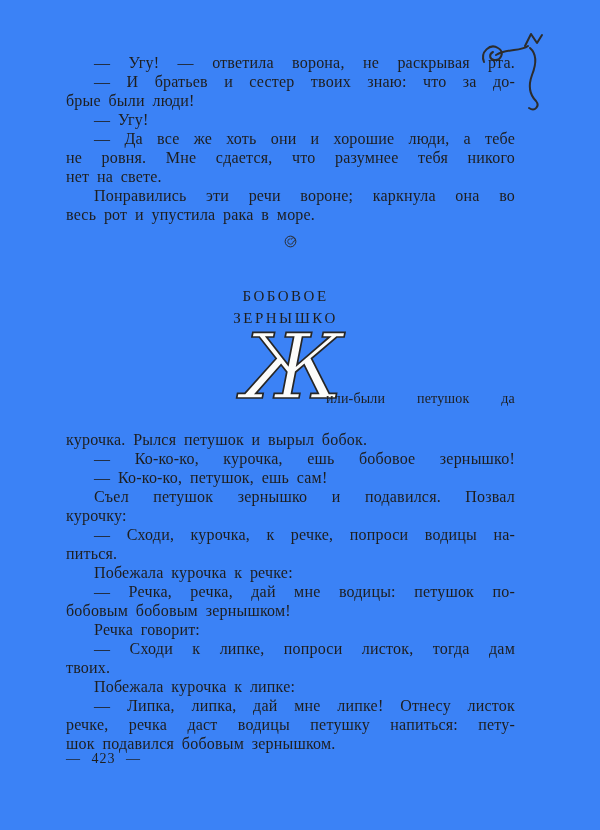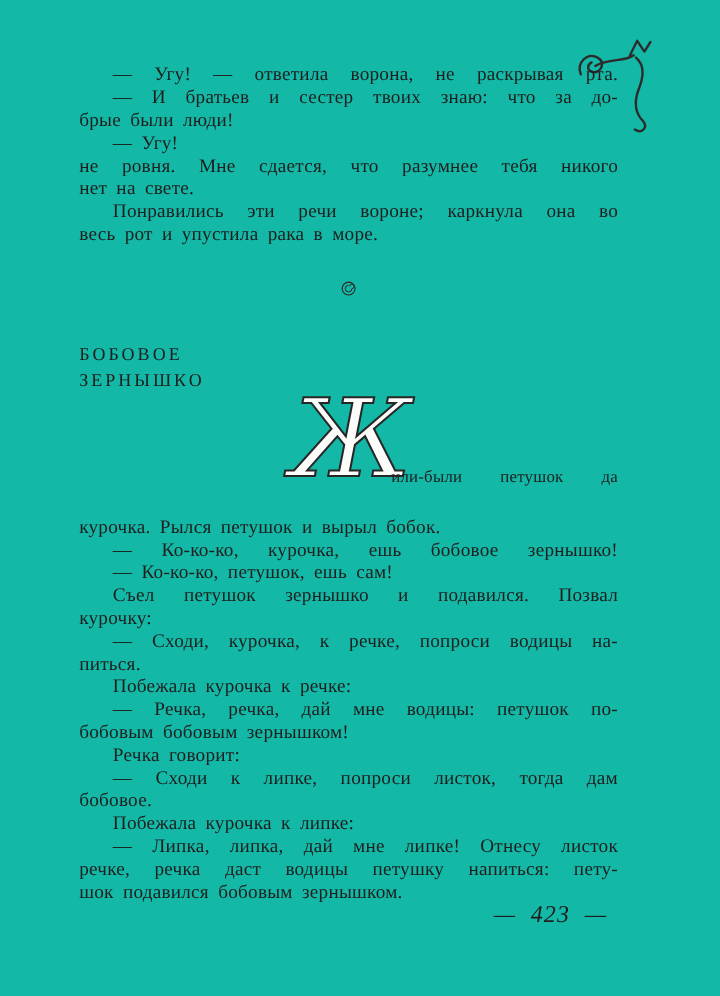--- a/index.html
+++ b/index.html
@@ -1,19 +1,19 @@
 <!DOCTYPE html>
 <html><head>
 <meta charset="utf-8">
 <style>
   html,body{margin:0;padding:0;}
   .page{
     position:relative;
     width:600px;height:830px;
-    background:#14b8a6;
+    background:#3b82f6;
     color:#1e1e1e;
     font-family:"Liberation Serif","DejaVu Serif",serif;
     overflow:hidden;
   }
   .textblock{
     position:absolute;
     left:66px;width:449px;
     font-size:16px;line-height:19px;
     letter-spacing:0.2px;
     word-spacing:0.22em;
@@ -26,21 +26,21 @@
   }
   .line.indent{text-indent:28px;}
   #story-end{top:53px;}
   #story-body{top:430px;}
   .divider{
     position:absolute;top:234px;left:66px;width:449px;
     text-align:center;color:#2a2a2a;
   }
   .title{
     position:absolute;top:285px;left:66px;width:439px;
-    text-align:left;
+    text-align:center;
     font-size:15px;line-height:22px;
     letter-spacing:2.5px;
   }
   .opening{
     position:absolute;left:66px;top:334px;width:449px;height:72px;
   }
   .dropcap{
     position:absolute;left:176px;bottom:-6px;
     font-size:90px;line-height:1;
     font-style:italic;
@@ -54,23 +54,22 @@
     font-size:14px;line-height:19px;
     letter-spacing:0.2px;word-spacing:0.22em;
     text-align:justify;text-align-last:justify;
   }
   .corner-ornament{
     position:absolute;left:478px;top:28px;
     color:#2c2c2c;
   }
   .footer{
     position:absolute;top:751px;left:66px;width:440px;
-    text-align:right;
-    font-style:italic;
-    font-size:20px;
+    text-align:left;
+    font-size:14px;
     letter-spacing:1px;
     word-spacing:6px;
   }
 </style>
 </head>
 <body>
 
 <div class="page">
 
   <span class="corner-ornament">
@@ -80,20 +79,21 @@
       <path d="M47 18 L53 6 L59 15 L64 7"></path>
       <path d="M52 20 C60 27 58 37 54 47 C50 58 52 67 58 73 C62 78 57 84 51 80"></path>
     </svg>
   </span>
 
   <div class="textblock" id="story-end">
       <div class="line justify indent">— Угу! — ответила ворона, не раскрывая рта.</div>
       <div class="line justify indent">— И братьев и сестер твоих знаю: что за до-</div>
       <div class="line">брые были люди!</div>
       <div class="line indent">— Угу!</div>
+      <div class="line justify indent">— Да все же хоть они и хорошие люди, а тебе</div>
       <div class="line justify">не ровня. Мне сдается, что разумнее тебя никого</div>
       <div class="line">нет на свете.</div>
       <div class="line justify indent">Понравились эти речи вороне; каркнула она во</div>
       <div class="line">весь рот и упустила рака в море.</div>
     </div>
 
   <div class="divider">
     <svg width="13" height="13" viewBox="0 0 16 16" fill="none" stroke="currentColor">
       <circle cx="8" cy="8" r="6.6" stroke-width="1.2"></circle>
       <path d="M8 4.6 a3.4 3.4 0 1 0 3.4 3.4 a2.3 2.3 0 1 0 -2.3 -2.3" stroke-width="1"></path>
@@ -116,21 +116,21 @@
       <div class="line indent">— Ко-ко-ко, петушок, ешь сам!</div>
       <div class="line justify indent">Съел петушок зернышко и подавился. Позвал</div>
       <div class="line">курочку:</div>
       <div class="line justify indent">— Сходи, курочка, к речке, попроси водицы на-</div>
       <div class="line">питься.</div>
       <div class="line indent">Побежала курочка к речке:</div>
       <div class="line justify indent">— Речка, речка, дай мне водицы: петушок по-</div>
       <div class="line">бобовым бобовым зернышком!</div>
       <div class="line indent">Речка говорит:</div>
       <div class="line justify indent">— Сходи к липке, попроси листок, тогда дам</div>
-      <div class="line">бобовое.</div>
+      <div class="line">твоих.</div>
       <div class="line indent">Побежала курочка к липке:</div>
       <div class="line justify indent">— Липка, липка, дай мне липке! Отнесу листок</div>
       <div class="line justify">речке, речка даст водицы петушку напиться: пету-</div>
       <div class="line">шок подавился бобовым зернышком.</div>
     </div>
 
   <div class="footer">— 423 —</div>
 
 </div>
 

